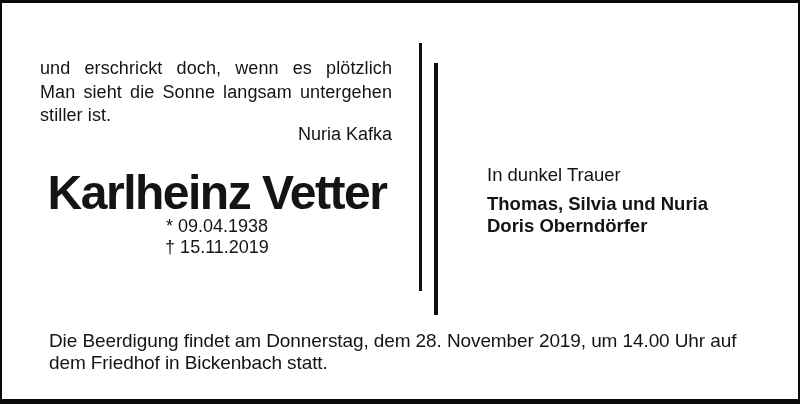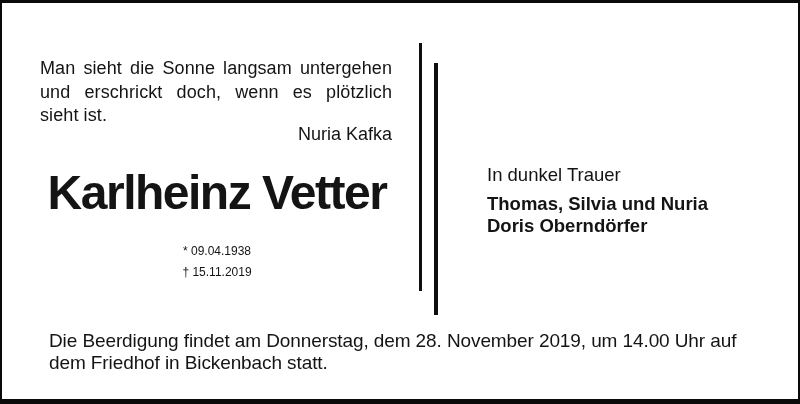--- a/index.html
+++ b/index.html
@@ -57,23 +57,22 @@
     font-size: 48px;
     font-weight: bold;
     letter-spacing: -1.5px;
     white-space: nowrap;
   }
   .dates-block {
     left: 38px;
     top: 213px;
     width: 354px;
     text-align: center;
-    font-size: 12px;
+    font-size: 18px;
     line-height: 21px;
-    margin-top: 25px;
   }
 
   
   .rule-thin {
     left: 417px;
     top: 40px;
     width: 3px;
     height: 248px;
     background: #0f0f0f;
   }
@@ -108,23 +107,23 @@
     line-height: 21.5px;
     letter-spacing: -0.1px;
   }
 </style>
 </head>
 <body>
 
 <div class="notice-frame">
 
   <div class="abs quote-block">
+    <div class="quote-line">und erschrickt doch, wenn es plötzlich</div>
     <div class="quote-line">Man sieht die Sonne langsam untergehen</div>
-    <div class="quote-line">und erschrickt doch, wenn es plötzlich</div>
-    <div class="quote-line last">sieht ist.</div>
+    <div class="quote-line last">stiller ist.</div>
   </div>
 
   <div class="abs quote-attribution">Nuria Kafka</div>
 
   <div class="abs deceased-name">Karlheinz Vetter</div>
 
   <div class="abs dates-block">
     <div>* 09.04.1938</div>
     <div>† 15.11.2019</div>
   </div>

